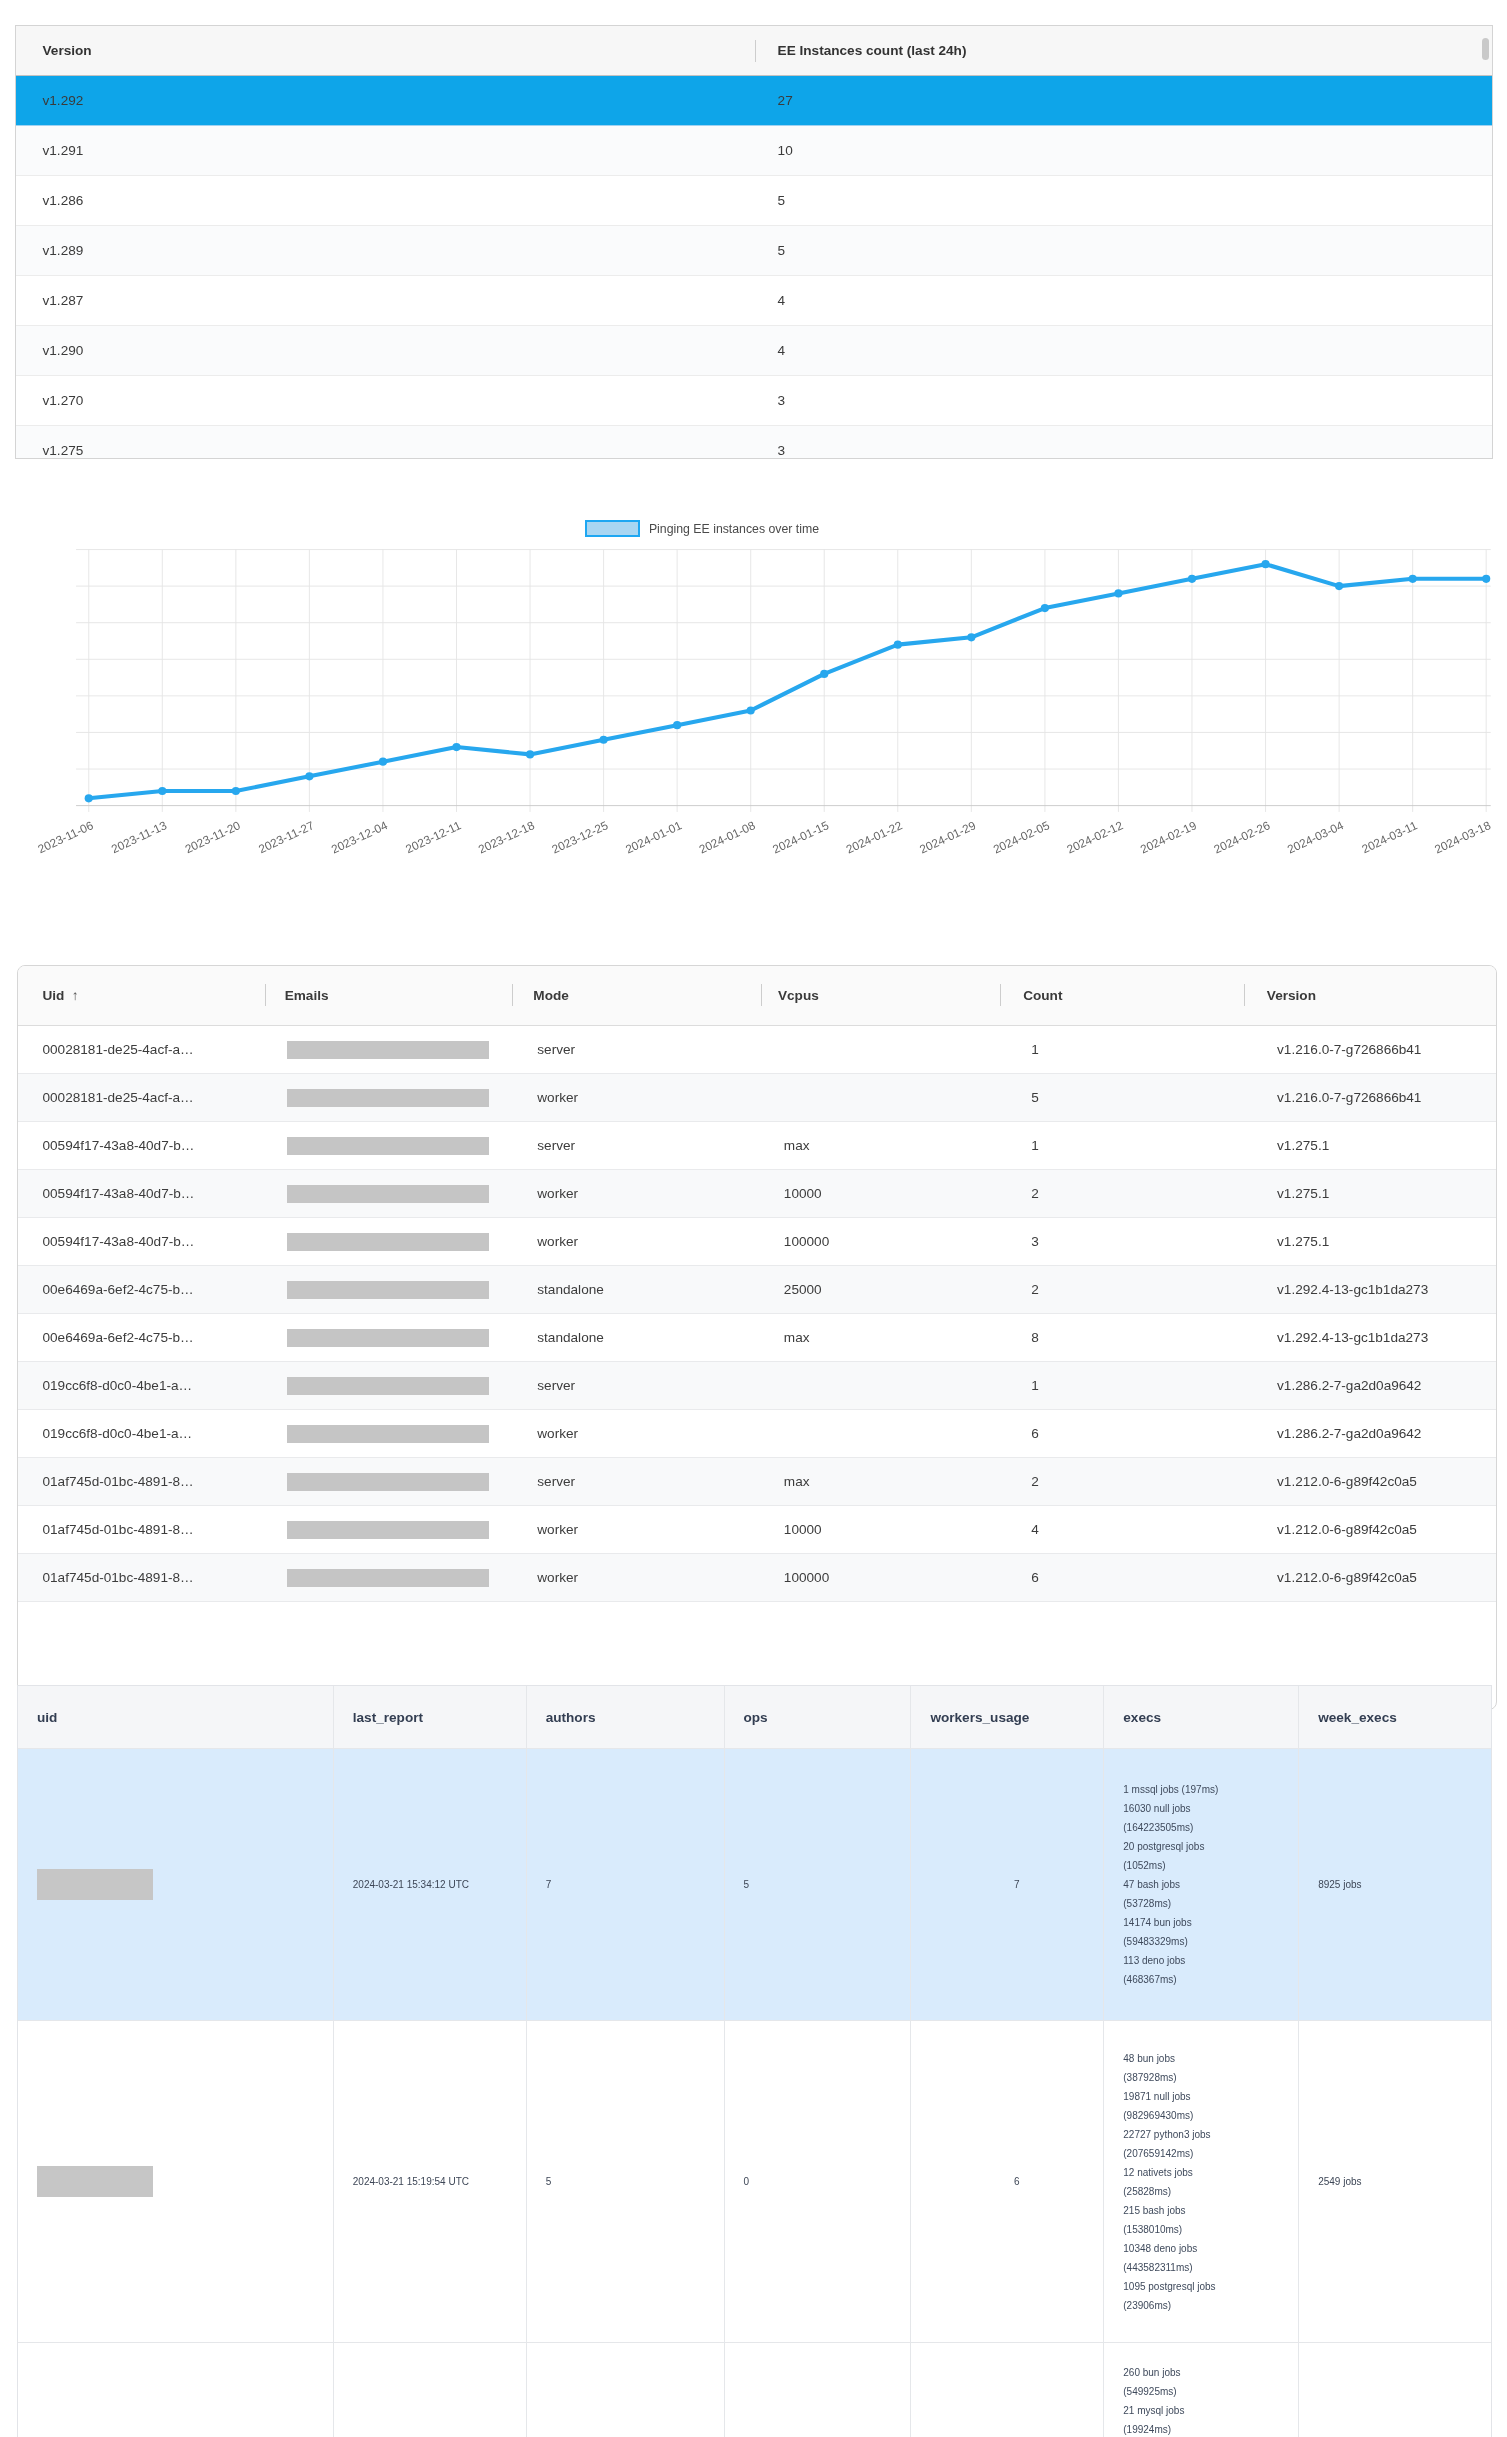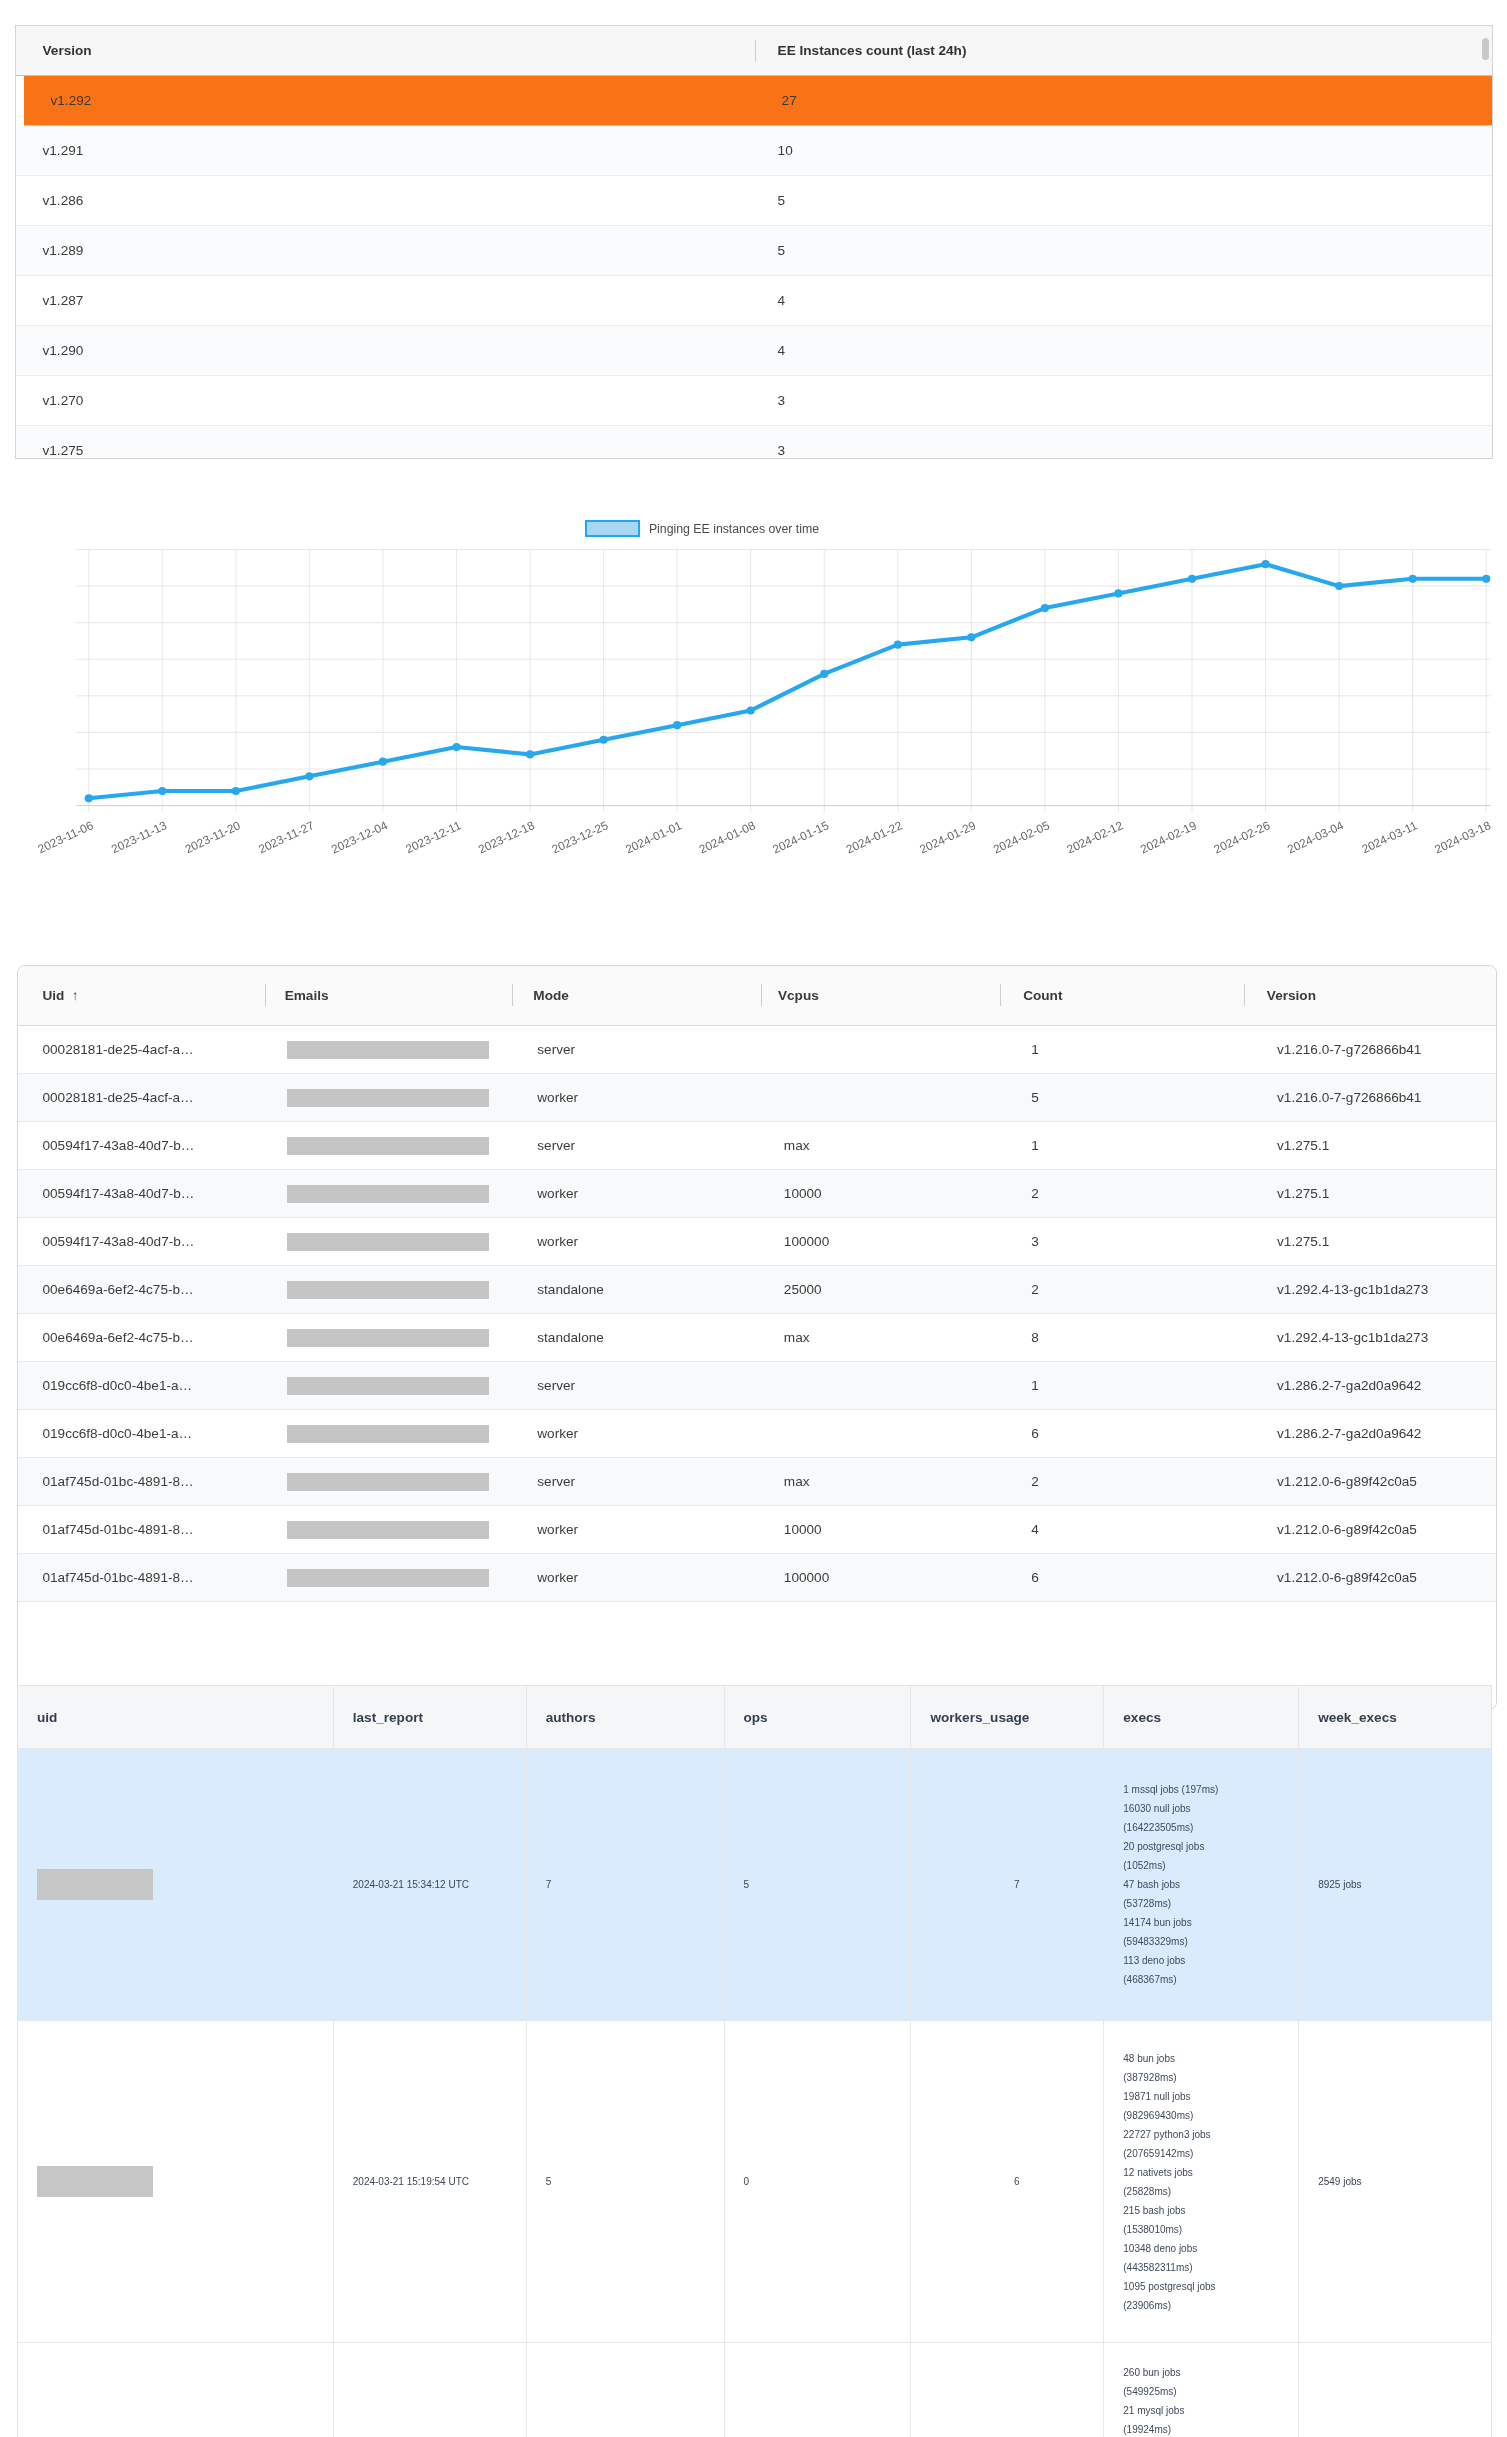--- a/index.html
+++ b/index.html
@@ -10,21 +10,21 @@
   
   .t1{position:absolute;left:14.5px;top:24.5px;width:1478px;height:434px;border:0.9px solid #d4d4d4;
       background:#fff;overflow:hidden;}
   .t1hdr{height:50px;background:#f7f7f7;border-bottom:1.8px solid #c2c2c2;display:flex;
       align-items:center;font-weight:bold;font-size:13.6px;color:#333;position:relative;}
   .t1c1{width:739px;padding-left:27px;}
   .t1c2{width:738px;padding-left:23.6px;}
   .t1row{height:50px;display:flex;align-items:center;font-size:13.6px;color:#3b3b3b;
       border-bottom:0.9px solid #ececec;background:#fff;}
   .t1row.alt{background:#fafbfc;}
-  .t1row.sel{background:#f97316;border-bottom:0.9px solid #9fd2f2;margin-left:8px;}
+  .t1row.sel{background:#0ea5e9;border-bottom:0.9px solid #9fd2f2;}
   .tick{position:absolute;top:14.5px;width:0.9px;height:22px;background:#cdcdcd;}
   .sbthumb{position:absolute;right:2.7px;top:12.7px;width:6.4px;height:22px;background:#c9c9c9;border-radius:3.6px;}
 
   
   .legend{position:absolute;left:0;top:520px;width:1404px;display:flex;justify-content:center;
       align-items:center;gap:9px;}
   .legend-box{width:55px;height:17px;border:2.7px solid #1ea7f2;background:#a9d6f2;}
   .legend-label{font-size:12.3px;color:#4a4a4a;}
   .chartwrap{position:absolute;left:27px;top:543px;width:1471px;height:320px;}
 

